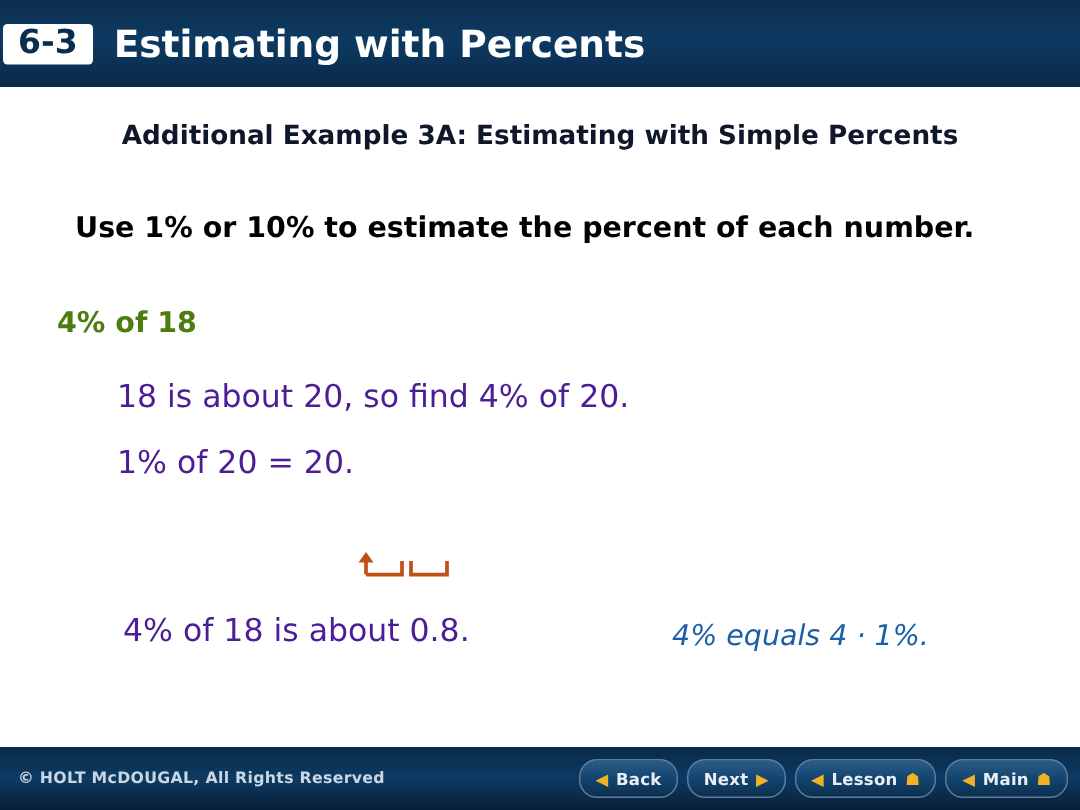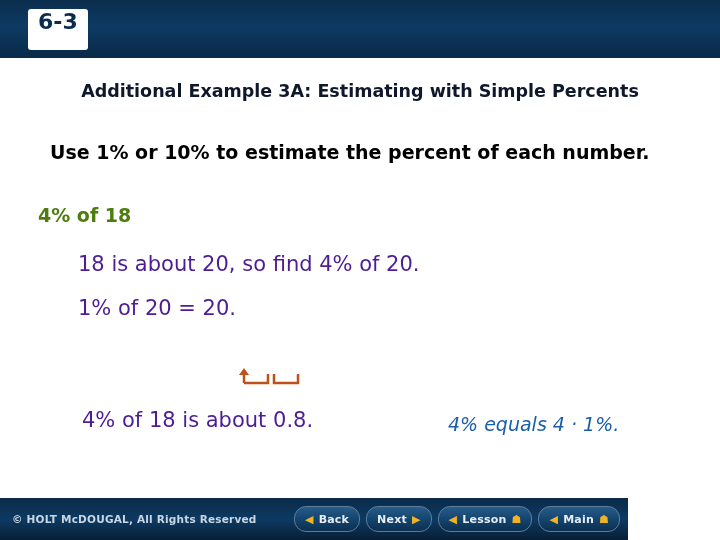--- a/index.html
+++ b/index.html
@@ -24,22 +24,22 @@
   .header {
     position: absolute;
     left: 0; top: 0;
     width: 720px;
     height: 58px;
     background: linear-gradient(to bottom, #0b2d4d 0%, #0d3a63 45%, #0a2a48 100%);
     display: flex;
     align-items: center;
   }
   .lesson-badge {
-    margin-left: 28px;
-    padding: 2px 10px 17px 10px;
+    margin-left: 2px;
+    padding: 2px 10px 3px 10px;
     background: #ffffff;
     color: #0b2d4d;
     font-weight: bold;
     font-size: 22px;
     border-radius: 3px;
     line-height: 1;
   }
   .header-title {
     margin-left: 14px;
     color: #ffffff;
@@ -115,21 +115,21 @@
     left: 234px;
     top: 308px;
     width: 72px;
     height: 26px;
   }
 
   
   .footer {
     position: absolute;
     left: 0; top: 498px;
-    width: 628px;
+    width: 720px;
     height: 42px;
     background: linear-gradient(to bottom, #0a2a48 0%, #0d3a63 50%, #081f36 100%);
     display: flex;
     align-items: center;
   }
   .copyright {
     margin-left: 12px;
     color: #c9d6e3;
     font-size: 10.5px;
     font-weight: bold;
@@ -163,20 +163,21 @@
     line-height: 1;
   }
 </style>
 </head>
 <body>
 
 <div class="slide">
 
   <div class="header">
     <div class="lesson-badge">6-3</div>
+    <div class="header-title">Estimating with Percents</div>
   </div>
 
   <div class="body-area">
 
     <div class="example-title">Additional Example 3A: Estimating with Simple Percents</div>
 
     <div class="instruction">Use 1% or 10% to estimate the percent of each number.</div>
 
     <div class="problem">4% of 18</div>
 

